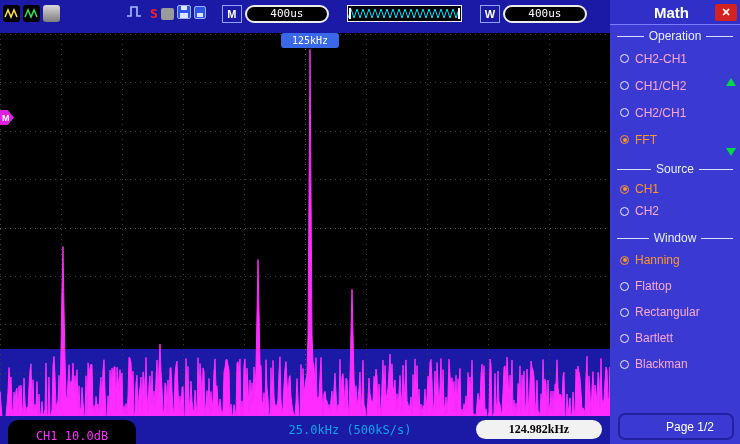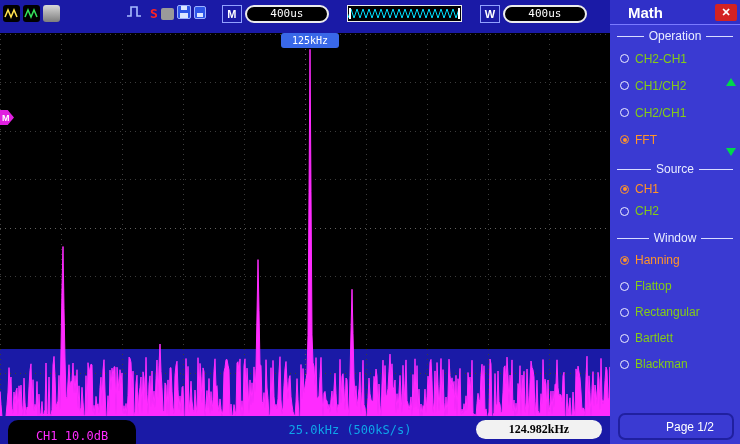--- a/index.html
+++ b/index.html
@@ -37,28 +37,28 @@
   #bb-left{position:absolute;left:8px;top:4px;width:128px;height:32px;background:#000;
            border-radius:10px;color:#ff2bff;font-size:12px;display:flex;align-items:center;justify-content:center;}
   #bb-center{position:absolute;left:240px;top:7px;width:220px;text-align:center;color:#0ea5e9;font-size:12px;}
   #bb-right{position:absolute;right:8px;top:4px;width:126px;height:19px;background:#f2f2f2;
             border-radius:10px;color:#000;font-weight:bold;font-size:12px;display:flex;
             align-items:center;justify-content:center;font-family:Liberation Serif, serif;}
 
   
   #sidebar{position:absolute;right:0;top:0;width:130px;height:444px;background:#3a3ad2;box-sizing:border-box;}
   #side-title{display:flex;align-items:center;height:24px;border-bottom:1px solid #7a7aff;background:#3030c8;}
-  #side-title .t{flex:1;text-align:left;color:#fff;font-weight:bold;font-size:15px;padding-left:18px;}
+  #side-title .t{flex:1;text-align:center;color:#fff;font-weight:bold;font-size:15px;padding-left:18px;}
   #close-btn{width:22px;height:17px;background:#d42222;border-radius:2px;color:#fff;font-size:11px;
              font-weight:bold;display:flex;align-items:center;justify-content:center;margin-right:3px;cursor:default;}
   #sections{padding-top:2px;}
   .sec-header{display:flex;align-items:center;gap:5px;height:18px;padding:0 7px;color:#e8ecff;font-size:12px;}
   .sec-header .hline{flex:1;border-top:1px solid #d8dcff;height:0;}
   .sec-source .sec-header,.sec-window .sec-header{margin-top:7px;}
-  .opt{display:flex;align-items:center;gap:6px;padding-left:10px;height:27px;color:#84cc16;font-size:12px;cursor:default;}
+  .opt{display:flex;align-items:center;gap:6px;padding-left:10px;height:27px;color:#f9a8d4;font-size:12px;cursor:default;}
   .sec-source .opt{height:22px;}
   .sec-window .opt{height:26px;}
   .radio{width:9px;height:9px;border:1px solid #eef;border-radius:50%;position:relative;flex:none;box-sizing:border-box;}
   .opt.selected{color:#ff9429;}
   .opt.selected .radio{border-color:#ff9429;}
   .opt.selected .radio::after{content:"";position:absolute;inset:1.5px;background:#ff9429;border-radius:50%;}
   .arrow{position:absolute;right:4px;width:0;height:0;border-left:5px solid transparent;border-right:5px solid transparent;}
   #arrow-up{top:78px;border-bottom:8px solid #00d94a;}
   #arrow-down{top:148px;border-top:8px solid #00d94a;}
   #page-btn{position:absolute;left:8px;right:6px;bottom:4px;height:23px;border:2px solid #2020a0;

